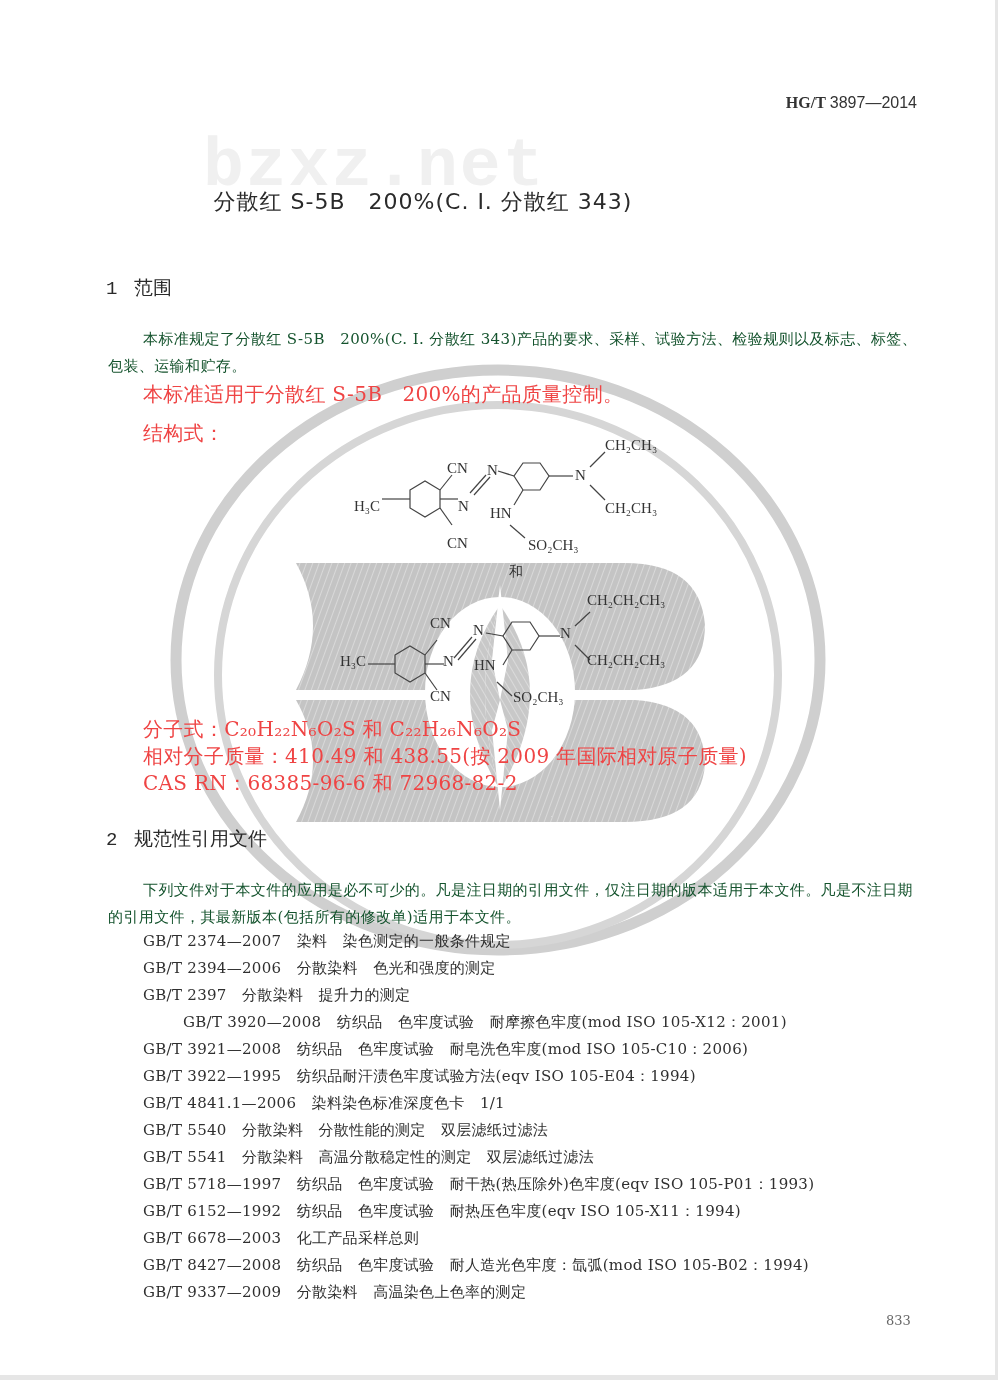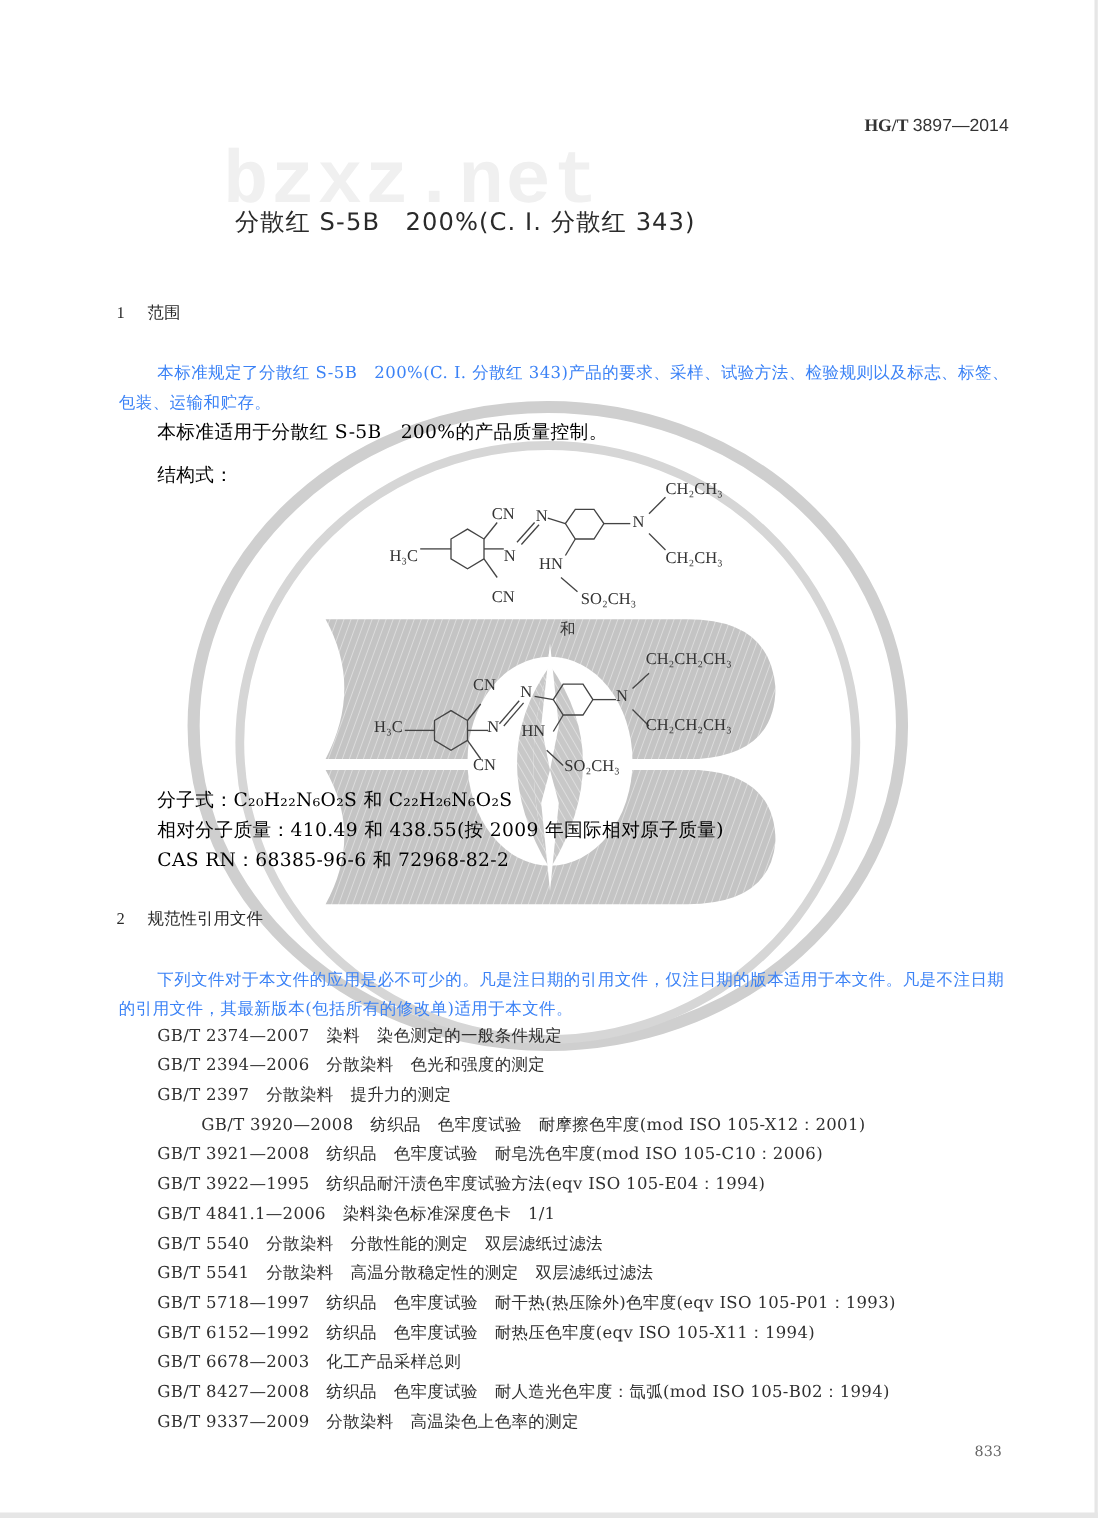--- a/index.html
+++ b/index.html
@@ -1,26 +1,26 @@
 <!DOCTYPE html>
 <html><head>
   <meta charset="utf-8">
   <style>
     html, body { margin: 0; padding: 0; background: #ffffff; }
     body { width: 1000px; height: 1381px; position: relative; overflow: hidden; font-family: "DejaVu Serif", "Liberation Serif", serif; color: #2a2a2a; }
     .page { position: absolute; left: 0; top: 0; width: 995px; height: 1375px; background: #fff; border-right: 3px solid #e6e6e6; border-bottom: 5px solid #e6e6e6; }
-    .std-code { position: absolute; top: 94px; right: 78px; font-size: 16px; color: #333; font-family: "Liberation Serif", serif; margin-top: 12px; }
+    .std-code { position: absolute; top: 94px; right: 78px; font-size: 16px; color: #333; font-family: "Liberation Serif", serif; }
     .std-code b { font-weight: bold; }
     .std-code span.num { font-family: "Liberation Sans", sans-serif; }
     .site-watermark { position: absolute; left: 203px; top: 128px; font-family: Liberation Mono, monospace; font-weight: bold; font-size: 68px; color: #f0f0f0; letter-spacing: 2px; }
     .doc-title { position: absolute; top: 187px; left: 0; width: 800px; text-align: center; font-size: 22px; color: #2a2a2a; font-family: "DejaVu Sans", sans-serif; letter-spacing: 1px; padding-left: 23px; }
-    .section-heading { position: absolute; left: 106px; font-size: 15px; font-family: Liberation Serif, serif; color: #2a2a2a; }
+    .section-heading { position: absolute; left: 106px; font-size: 19px; font-family: Liberation Mono, monospace; color: #2a2a2a; }
     .section-heading .sec-num { display: inline-block; width: 28px; }
-    .para { position: absolute; left: 108px; width: 815px; font-size: 15px; line-height: 27px; color: #3b82f6; text-indent: 35px; letter-spacing: 0.4px; }
-    .line { position: absolute; left: 143px; font-size: 17px; color: #000000; white-space: pre; letter-spacing: 0.3px; }
+    .para { position: absolute; left: 108px; width: 815px; font-size: 15px; line-height: 27px; color: #14532d; text-indent: 35px; letter-spacing: 0.4px; }
+    .line { position: absolute; left: 143px; font-size: 20px; color: #ef4444; white-space: pre; letter-spacing: 0.3px; }
     .ref-line { position: absolute; left: 143px; font-size: 15px; color: #2f2f2f; white-space: pre; letter-spacing: 0.3px; }
     .ref-code { display: inline-block; }
     .page-number { position: absolute; left: 886px; top: 1313px; font-size: 13px; color: #666; }
     .logo-wm { position: absolute; left: 0; top: 0; width: 1000px; height: 1381px; pointer-events: none; }
     .chem { position: absolute; font-size: 15px; color: #333; white-space: nowrap; font-family: "Liberation Serif", serif; }
     .he-label { position: absolute; left: 509px; top: 563px; font-size: 14px; color: #333; }
   </style>
 </head>
 <body>
 

